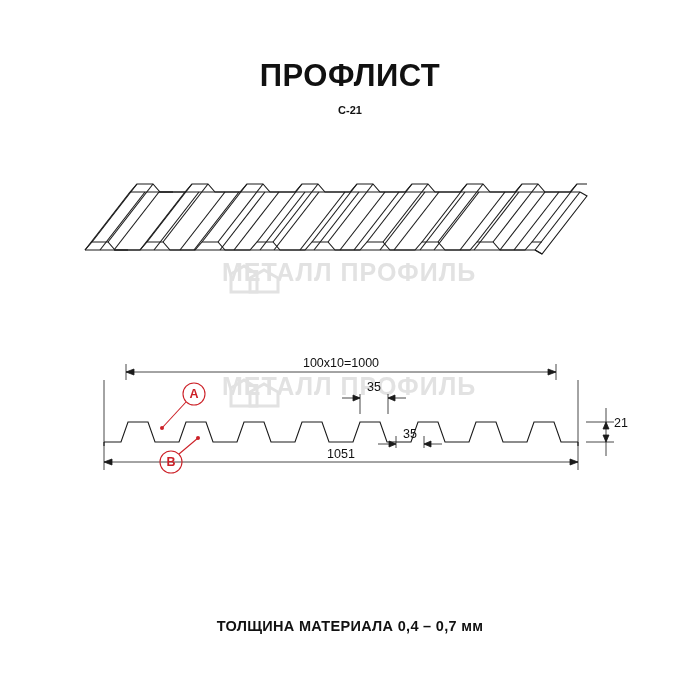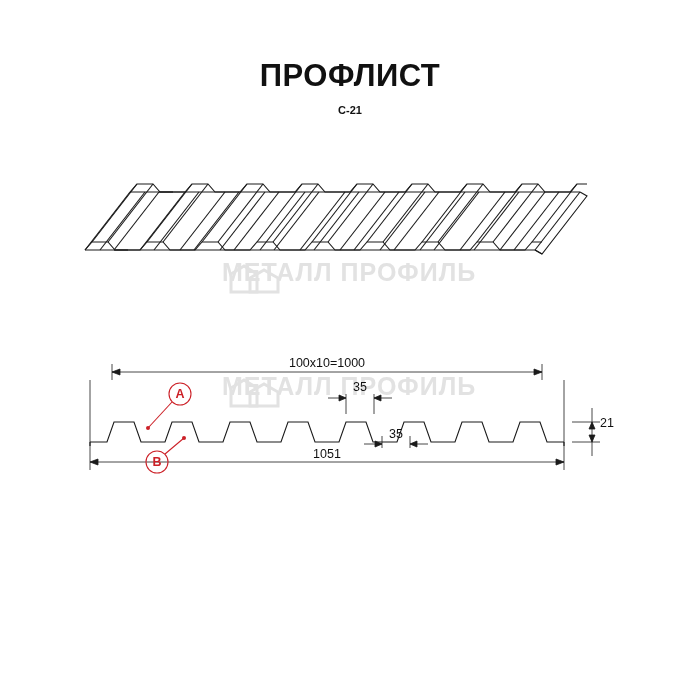--- a/index.html
+++ b/index.html
@@ -44,21 +44,21 @@
   .iso-wrap {
     position: absolute;
     top: 150px;
     left: 75px;
     width: 560px;
     height: 130px;
   }
   .tech-wrap {
     position: absolute;
     top: 350px;
-    left: 52px;
+    left: 66px;
     width: 570px;
     height: 150px;
   }
   .footnote {
     position: absolute;
     top: 618px;
     left: 0;
     width: 700px;
     text-align: center;
     font-size: 14.5px;
@@ -275,14 +275,15 @@
       <g>
         <circle cx="105" cy="112" r="11" class="ln-red"></circle>
         <text class="txt-red" x="105" y="116" text-anchor="middle">B</text>
         <path class="ln-red" d="M113 104 L132 88"></path>
         <circle cx="132" cy="88" r="2" fill="#cc2027"></circle>
       </g>
 
     </svg>
   </div>
 
+  <div class="footnote">ТОЛЩИНА МАТЕРИАЛА 0,4 – 0,7 мм</div>
 
 </div>
 
 </body></html>

